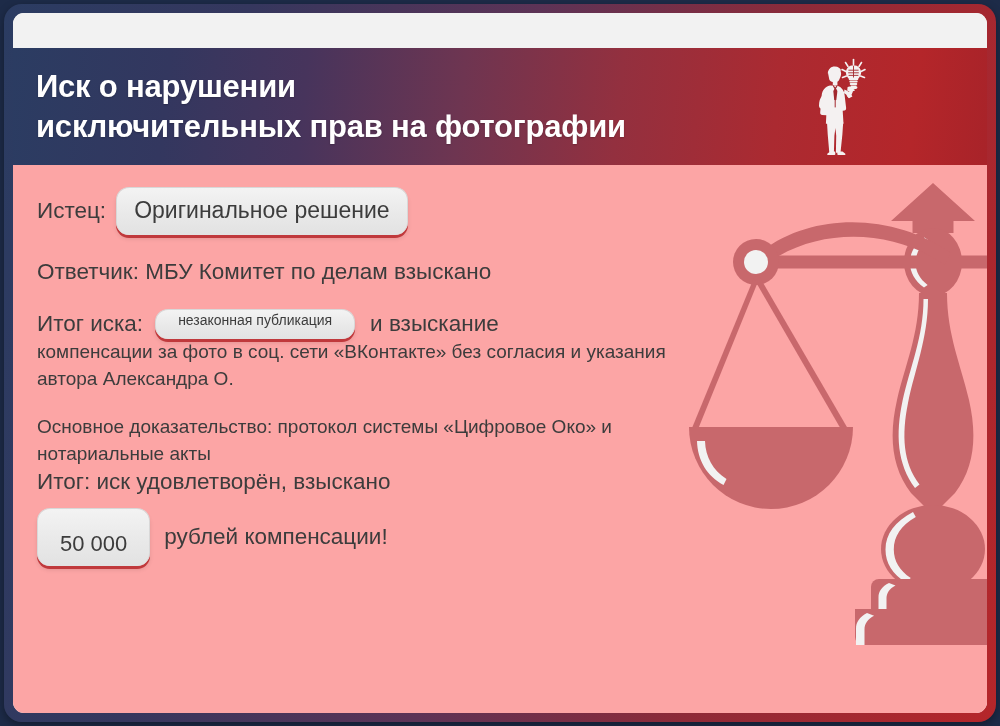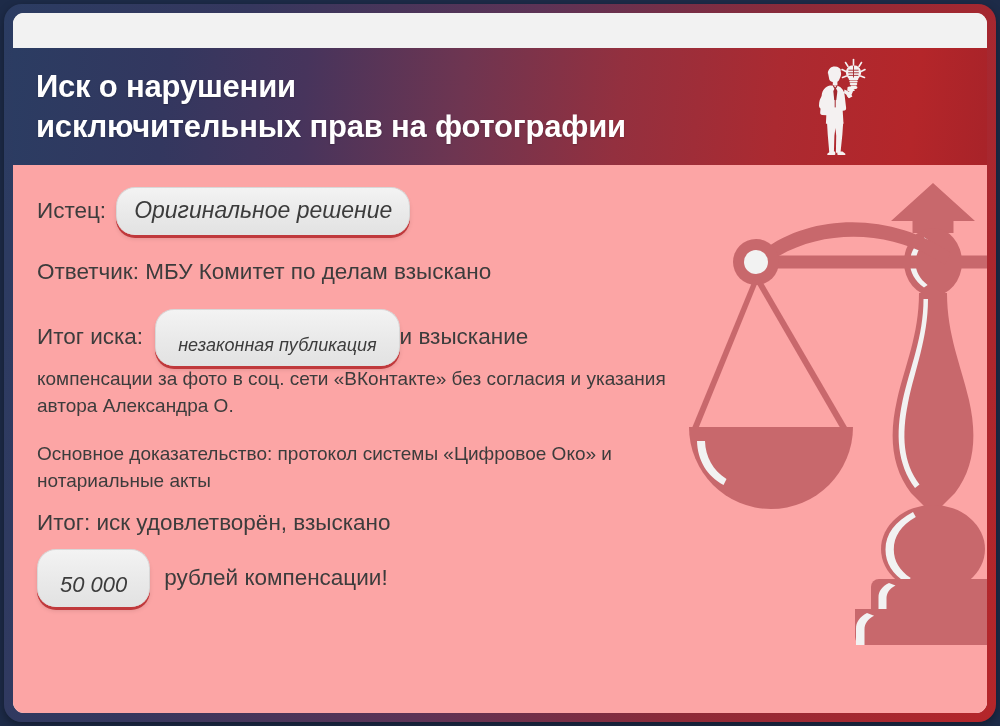--- a/index.html
+++ b/index.html
@@ -113,41 +113,40 @@
   .line {
     display: flex;
     align-items: center;
     flex-wrap: wrap;
     color: #3c3c3c;
     font-size: 22.5px;
     line-height: 1.34;
   }
 
   .line.sep { margin-top: 22px; }
-  .line.sep-sm { margin-top: 14px; }
+  .line.sep-sm { }
 
   .label { white-space: pre; }
 
   
   .pill {
     display: inline-flex;
     align-items: center;
     justify-content: center;
     background: linear-gradient(180deg, #f3f3f3 0%, #e9e9e9 55%, #e2e2e2 100%);
     border: 1px solid #d8d8d8;
     border-bottom: none;
-    border-radius: 19px;
+    border-radius: 13px;
     color: #3c3c3c;
     box-shadow: 0 3px 0 0 #c0393c, 0 4px 4px rgba(0,0,0,0.10);
     white-space: nowrap;
-    font-style: italic;
   }
 
   .pill-a { padding: 7px 17px 9px; font-size: 23px; margin: 0 0 0 10px; }
-  .pill-b { padding: 23px 22px 9px; font-size: 18px; margin: 0 0 0 12px; }
+  .pill-b { padding: 1px 22px 9px; font-size: 14px; margin: 0 15px 0 12px; }
   .pill-c { padding: 20px 22px 8px; font-size: 22px; margin: 0 14px 0 8px; }
 
   .para {
     color: #3c3c3c;
     font-size: 19px;
     line-height: 1.40;
     max-width: 690px;
   }
 </style>
 </head>

